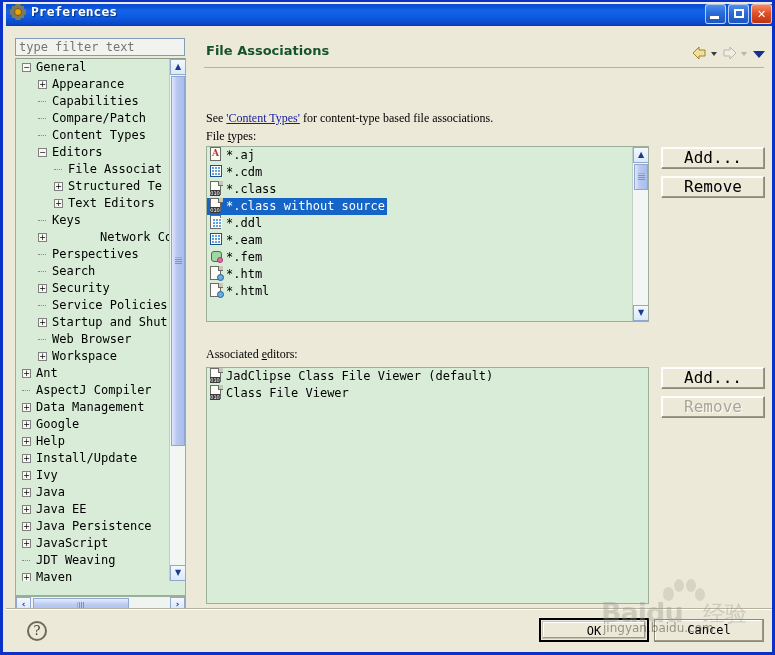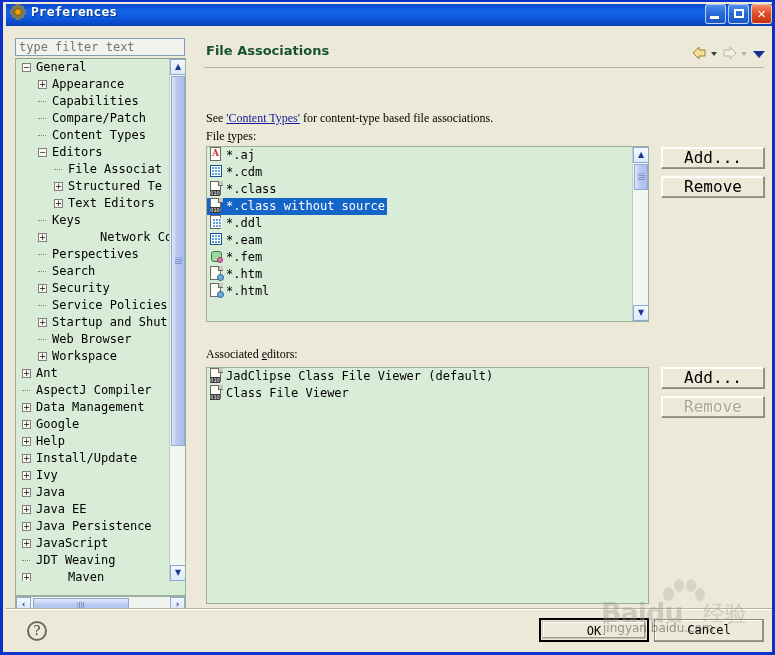--- a/index.html
+++ b/index.html
@@ -591,21 +591,21 @@
             <div class="tree-row">
               <span class="exp" style="left: 6px;">+</span>
               <span class="lbl" style="left: 20px;">JavaScript</span>
             </div>
             <div class="tree-row">
               <span class="dash" style="left: 6px;"></span>
               <span class="lbl" style="left: 20px;">JDT Weaving</span>
             </div>
             <div class="tree-row">
               <span class="exp" style="left: 6px;">+</span>
-              <span class="lbl" style="left: 20px; margin-left: 32px;">Maven</span>
+              <span class="lbl" style="left: 20px;">Maven</span>
             </div>
           </div>
 
         <div class="sb-v" style="height:522px;">
           <div class="sb-track" style="top:16px;height:490px;"></div>
           <div class="sb-arrow" style="top:0;">▲</div>
           <div class="sb-thumb" style="top:17px;height:370px;">
             <div class="grip"></div>
           </div>
           <div class="sb-arrow" style="top:506px;">▼</div>

